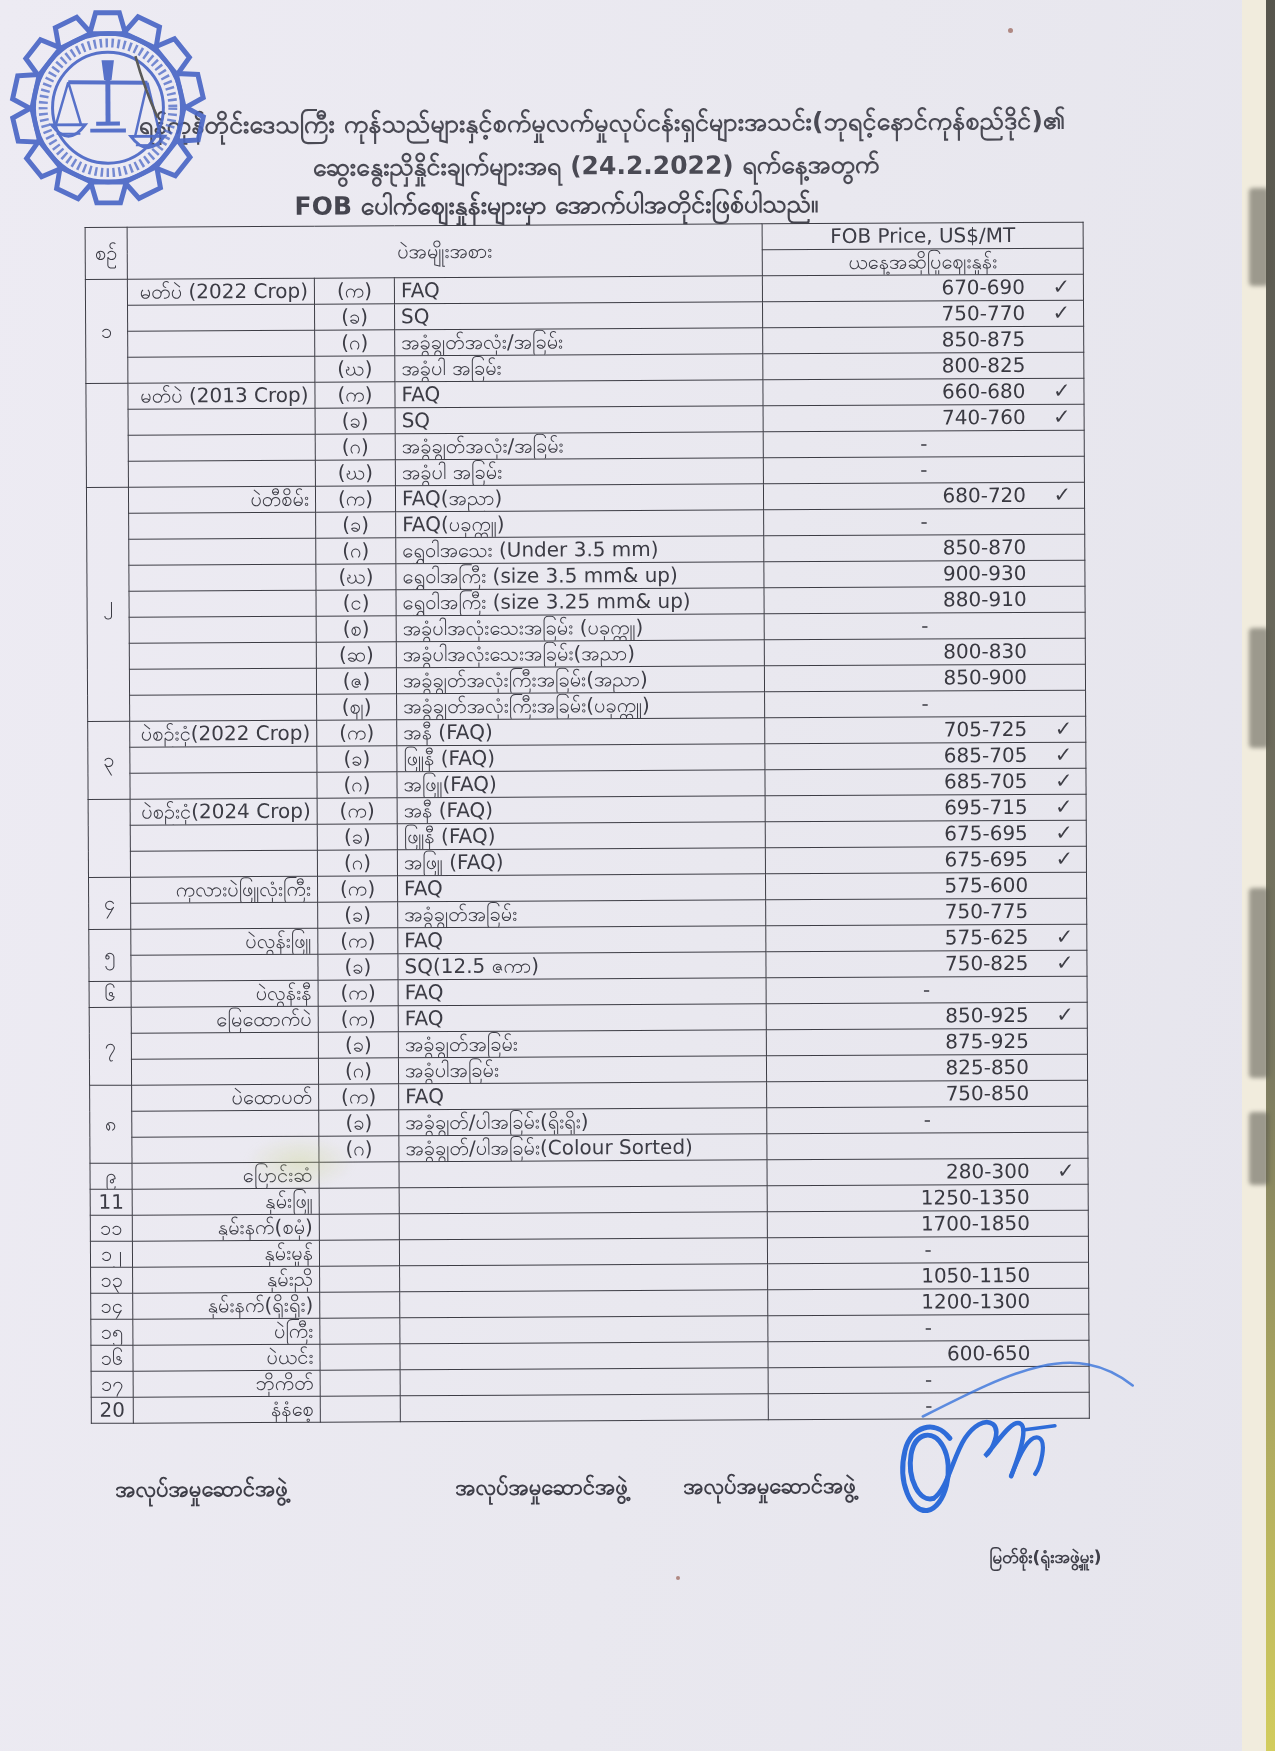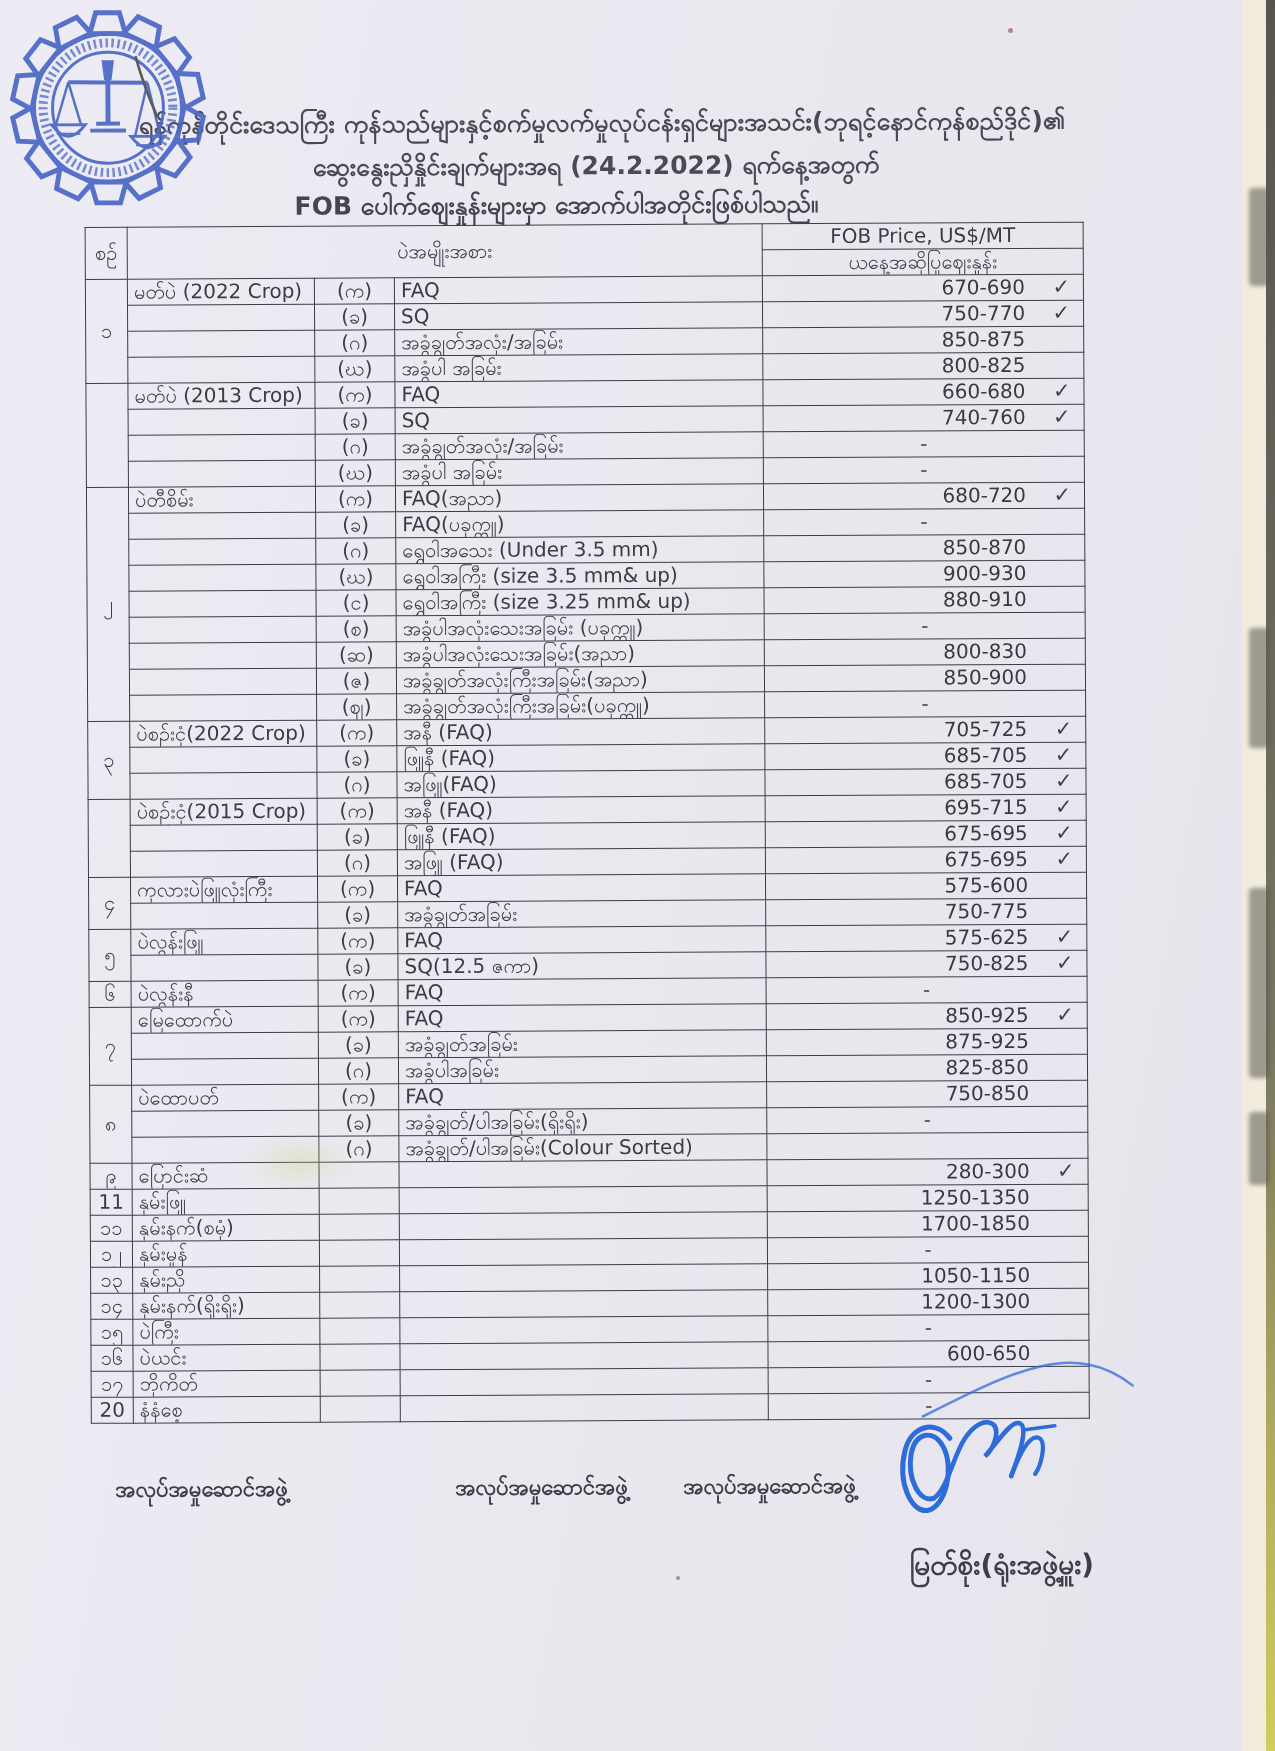--- a/index.html
+++ b/index.html
@@ -31,31 +31,31 @@
   
   table.price{position:absolute;left:88px;top:224px;width:998px;border-collapse:collapse;
     table-layout:fixed;z-index:2;}
   table.price td,table.price th{
     border:1.7px solid #3d3d45;color:#3c3c45;font-size:20px;font-weight:normal;
     padding:0 6px;height:25px;overflow:hidden;white-space:nowrap;line-height:1.05;
     background:transparent;}
   th.h-main{font-size:21px;font-weight:bold;text-align:center;}
   th.h-sub{font-size:20px;font-weight:bold;text-align:center;}
   td.col-no{text-align:center;font-size:20px;}
-  td.col-name{text-align:left;padding-left:8px;}
+  td.col-name{text-align:right;padding-left:8px;}
   td.col-letter{text-align:center;}
   td.col-desc{text-align:left;padding-left:8px;}
   td.col-price{position:relative;}
   .price-val{display:block;text-align:right;padding-right:52px;font-size:20px;color:#393941;}
   .price-val.dash{text-align:center;padding-right:0;}
   .check{position:absolute;right:13px;top:1px;font-size:21px;color:#3f3f47;}
   
   .committee{position:absolute;top:1472px;font-size:22px;font-weight:bold;color:#3e3e48;white-space:nowrap;text-align:center;}
   .c1{left:112px;} .c2{left:452px;} .c3{left:680px;}
-  .signatory{position:absolute;left:906px;top:1548px;font-size:28px;font-weight:bold;color:#3e3e48;white-space:nowrap;}
+  .signatory{position:absolute;left:986px;top:1548px;font-size:17px;font-weight:bold;color:#3e3e48;white-space:nowrap;}
   .sig-svg{position:absolute;left:812px;top:1300px;z-index:4;}
   .logo-svg{position:absolute;left:8px;top:6px;z-index:3;}
   .speck{position:absolute;background:#8b4a3a;border-radius:50%;opacity:.6;z-index:2;}
 </style>
 </head>
 <body>
 
 <div class="page">
 
   <div class="edge-strip"></div>
@@ -301,21 +301,21 @@
             <td class="col-name"></td>
             <td class="col-letter">(ဂ)</td>
             <td class="col-desc">အဖြူ(FAQ)</td>
             <td class="col-price">
               <span class="price-val">685-705</span>
               <span class="check">✓</span>
             </td>
           </tr>
           <tr>
             <td class="col-no" rowspan="3"></td>
-            <td class="col-name">ပဲစဉ်းငုံ(2015 Crop)</td>
+            <td class="col-name">ပဲစဉ်းငုံ(2024 Crop)</td>
             <td class="col-letter">(က)</td>
             <td class="col-desc">အနီ (FAQ)</td>
             <td class="col-price">
               <span class="price-val">695-715</span>
               <span class="check">✓</span>
             </td>
           </tr>
           <tr>
             <td class="col-name"></td>
             <td class="col-letter">(ခ)</td>

